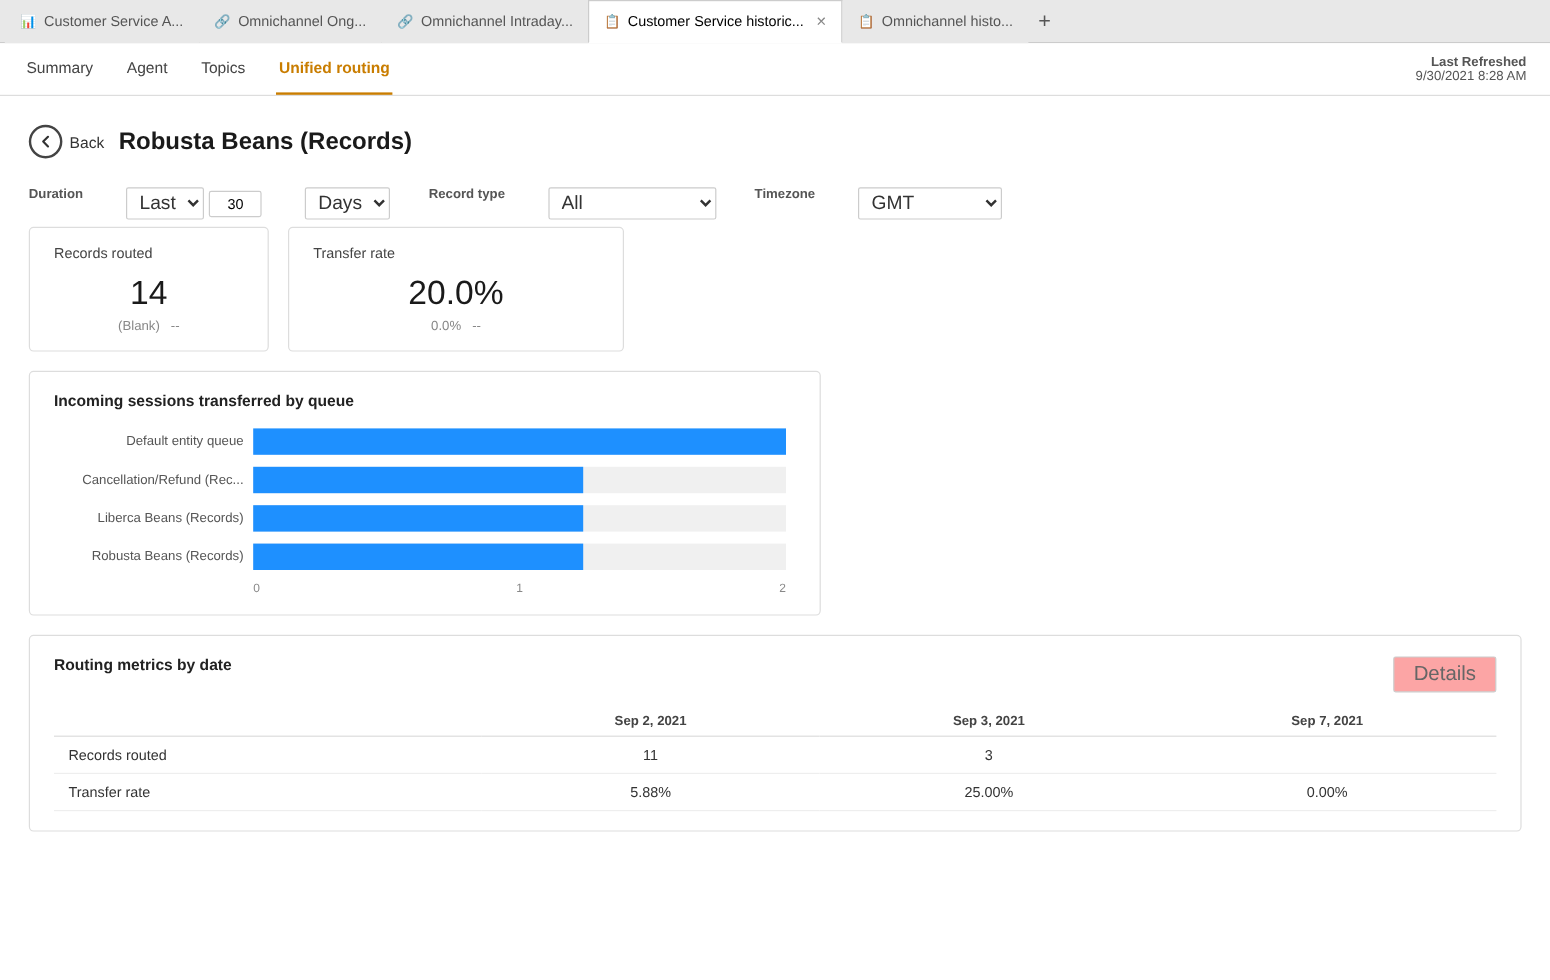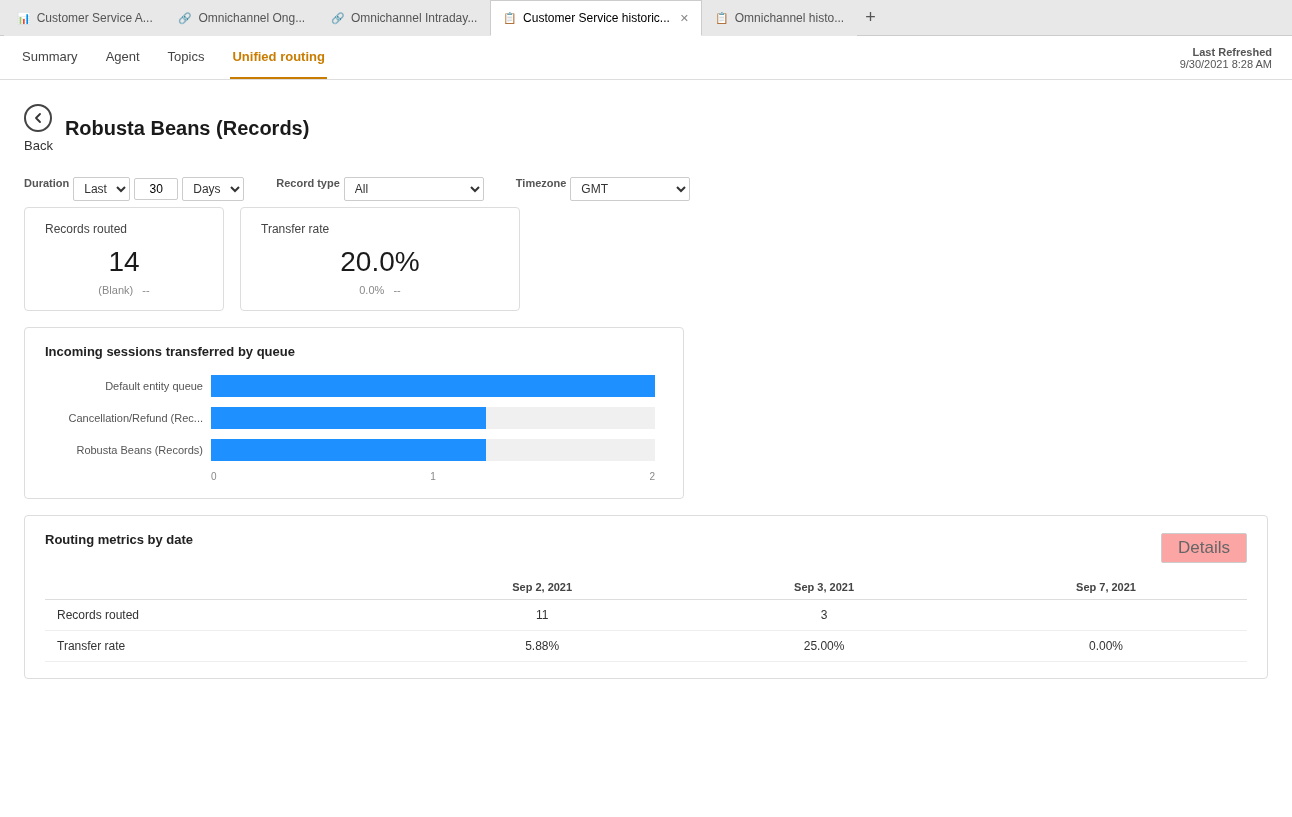--- a/index.html
+++ b/index.html
@@ -87,21 +87,20 @@
     }
     .back-btn {
       display: flex;
       align-items: center;
       gap: 6px;
       cursor: pointer;
       color: #333;
       font-size: 13px;
       background: none;
       border: none;
-      flex-direction: column;
     }
     .back-circle {
       width: 28px;
       height: 28px;
       border-radius: 50%;
       border: 2px solid #444;
       display: flex;
       align-items: center;
       justify-content: center;
       font-size: 14px;
@@ -115,24 +114,25 @@
       gap: 32px;
       margin-bottom: 6px;
     }
     .filter-group { display: flex; flex-direction: row; gap: 4px; }
     .filter-label { font-size: 11px; color: #555; font-weight: 600; }
     .filter-inputs { display: flex; align-items: center; gap: 4px; }
     .filter-select {
       border: 1px solid #ccc;
       border-radius: 2px;
       padding: 3px 6px;
-      font-size: 12px;
+      font-size: 16px;
       background: #fff;
       color: #333;
       cursor: pointer;
+      margin-left: 32px;
     }
     .filter-number {
       border: 1px solid #ccc;
       border-radius: 2px;
       padding: 3px 6px;
       font-size: 12px;
       width: 44px;
       text-align: center;
     }
     .date-range { font-size: 11px; color: #555; margin-bottom: 16px; display: flex; align-items: center; gap: 4px; }
@@ -326,20 +326,26 @@
     <div class="section-title">Incoming sessions transferred by queue</div>
     <div class="bar-chart">
       <div class="bar-row">
         <div class="bar-label">Default entity queue</div>
         <div class="bar-track">
           <div class="bar-fill" style="width:100%"></div>
         </div>
       </div>
       <div class="bar-row">
         <div class="bar-label">Cancellation/Refund (Rec...</div>
+        <div class="bar-track">
+          <div class="bar-fill" style="width:62%"></div>
+        </div>
+      </div>
+      <div class="bar-row">
+        <div class="bar-label">Liberca Beans (Records)</div>
         <div class="bar-track">
           <div class="bar-fill" style="width:62%"></div>
         </div>
       </div>
       <div class="bar-row">
         <div class="bar-label">Robusta Beans (Records)</div>
         <div class="bar-track">
           <div class="bar-fill" style="width:62%"></div>
         </div>
       </div>

